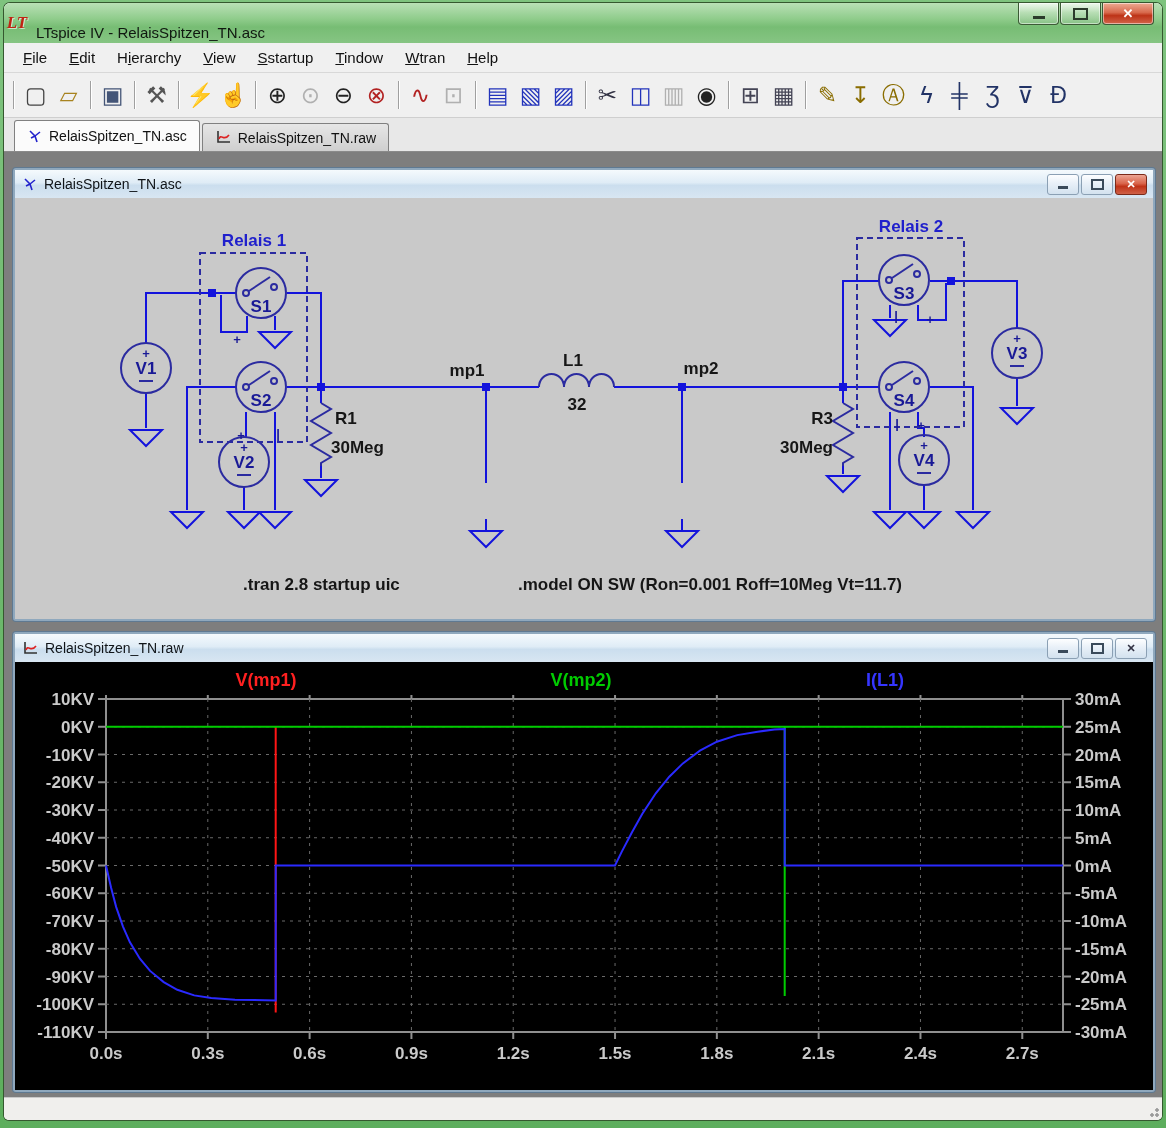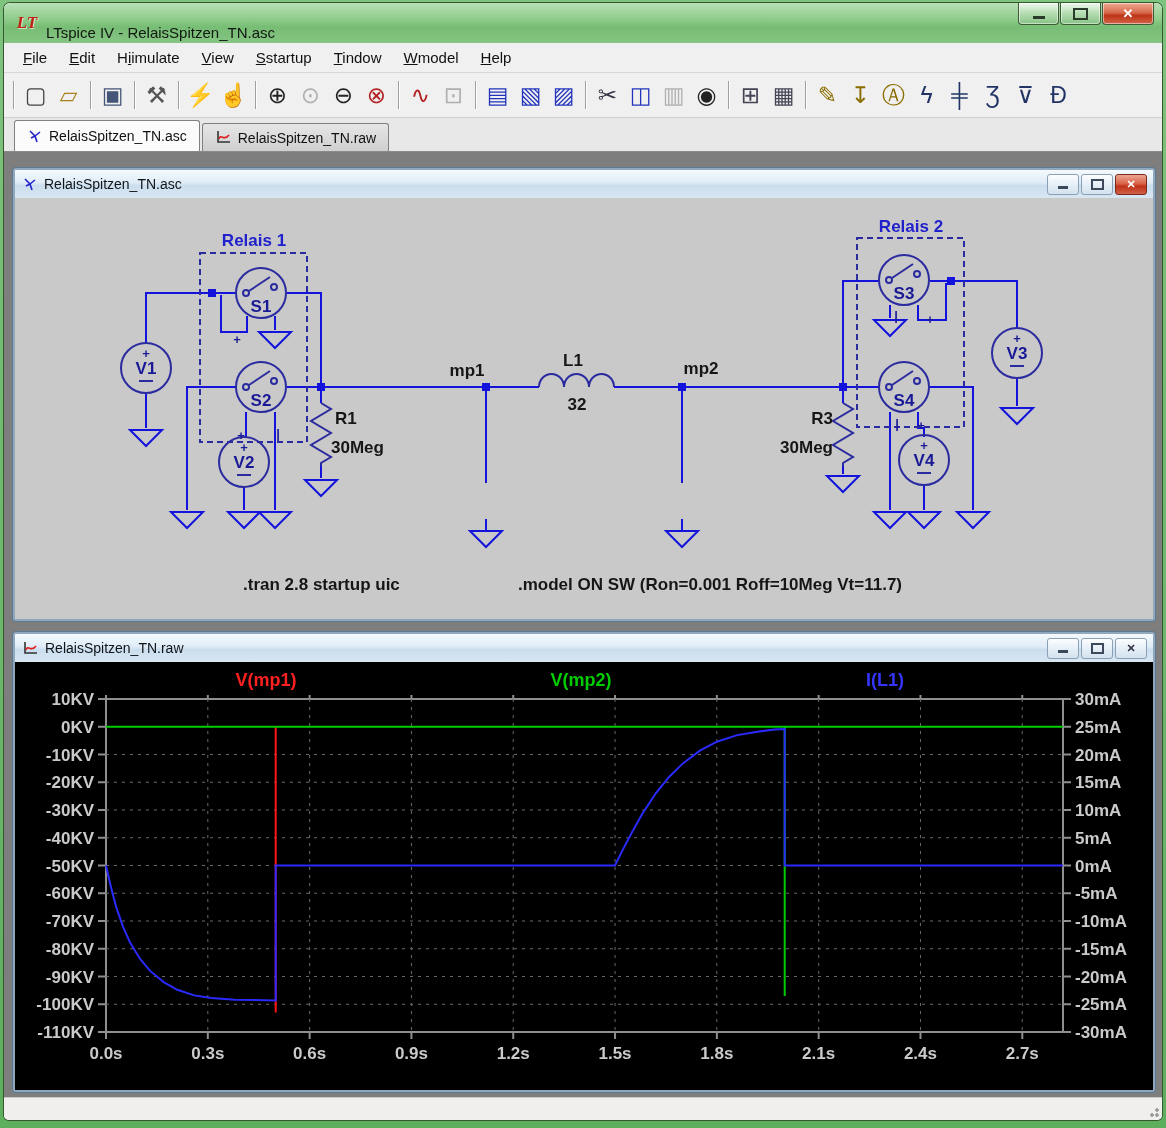--- a/index.html
+++ b/index.html
@@ -16,21 +16,21 @@
     background:#f0f0f0;
     box-shadow:0 0 0 1px #35582f, inset 0 0 0 1px rgba(255,255,255,.55);
     display:flex;flex-direction:column;
   }
   .titlebar{
     height:40px;border-radius:6px 6px 0 0;
     background:linear-gradient(180deg,#b9e0b6 0%,#8fcc8b 40%,#77bd74 60%,#86c583 100%);
     display:flex;align-items:center;position:relative;
   }
   .app-logo{
-    margin-left:10px;width:26px;height:22px;display:flex;align-items:center;justify-content:center;
+    margin-left:0;width:26px;height:22px;display:flex;align-items:center;justify-content:center;
     color:#c02313;font:italic bold 17px "Liberation Serif",serif;
     text-shadow:1px 1px 0 rgba(255,255,255,.6);
   }
   .title-text{margin-left:6px;font-size:15px;color:#101810;margin-top:18px;}
   .winbtns{position:absolute;right:8px;top:0;display:flex;}
   .wbtn{
     height:21px;border:1px solid #3c5a36;border-top:none;border-radius:0 0 4px 4px;
     display:flex;align-items:center;justify-content:center;margin-left:1px;
     background:linear-gradient(180deg,rgba(255,255,255,.75),rgba(220,238,218,.4) 45%,rgba(150,190,150,.35));
     box-shadow:inset 0 0 0 1px rgba(255,255,255,.5);
@@ -116,25 +116,25 @@
         </span>
       <span class="wbtn close">
           <span>✕</span>
         </span>
     </div>
   </div>
 
   <div class="menubar">
     <span class="menu-item"><span></span><u>F</u><span>ile</span></span>
     <span class="menu-item"><span></span><u>E</u><span>dit</span></span>
-    <span class="menu-item"><span>H</span><u>i</u><span>imulate</span></span>
+    <span class="menu-item"><span>H</span><u>i</u><span>erarchy</span></span>
     <span class="menu-item"><span></span><u>V</u><span>iew</span></span>
     <span class="menu-item"><span></span><u>S</u><span>startup</span></span>
     <span class="menu-item"><span></span><u>T</u><span>indow</span></span>
-    <span class="menu-item"><span></span><u>W</u><span>model</span></span>
+    <span class="menu-item"><span></span><u>W</u><span>tran</span></span>
     <span class="menu-item"><span></span><u>H</u><span>elp</span></span>
   </div>
 
   <div class="toolbar" id="toolbar">
       <span class="tsep"></span>
       <button class="tbtn">
         <span style="color: rgb(68, 68, 68);">▢</span>
       </button>
       <button class="tbtn">
         <span style="color: rgb(168, 131, 31);">▱</span>

